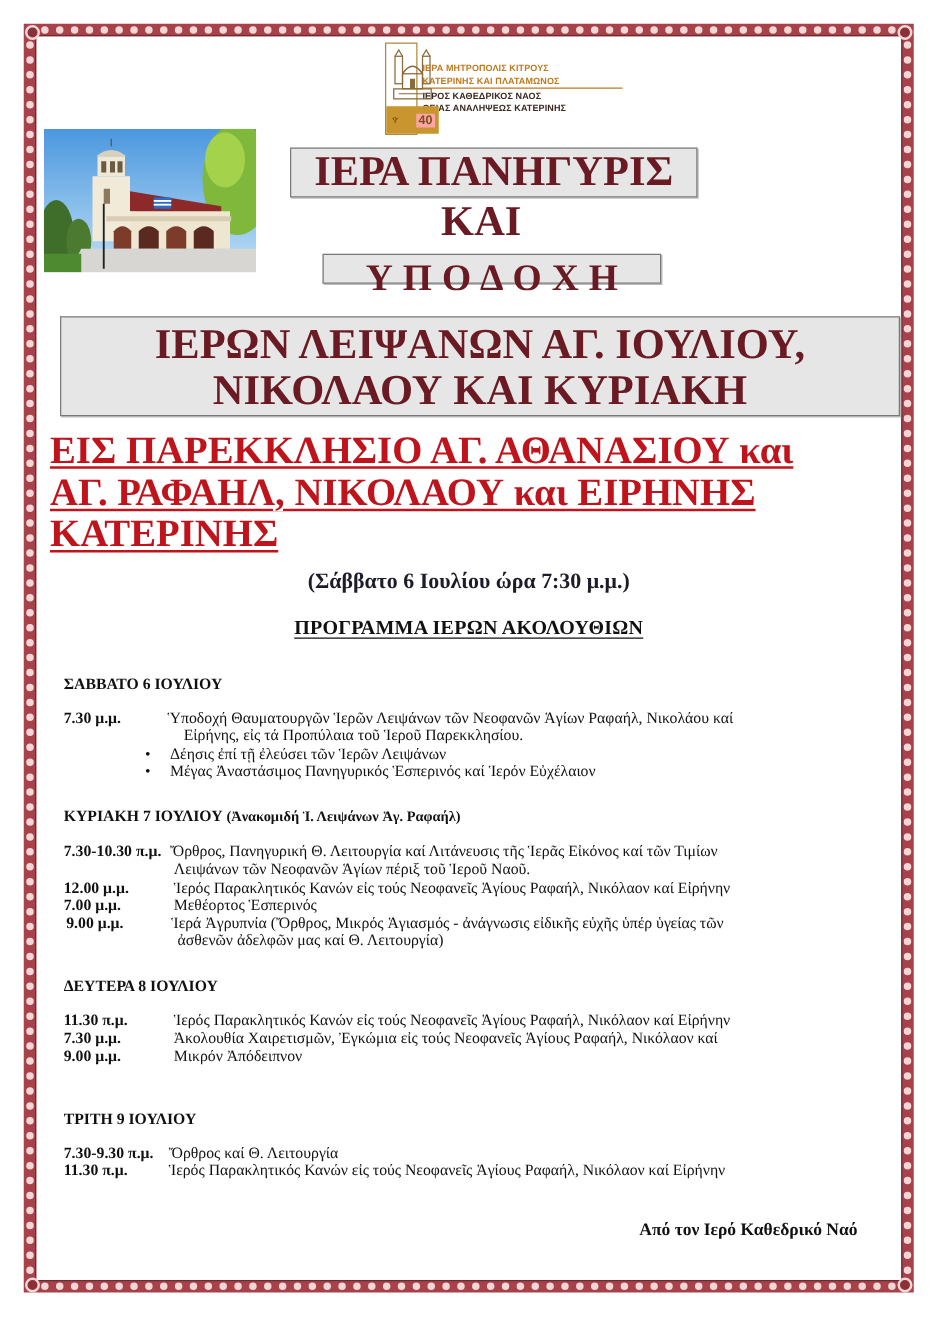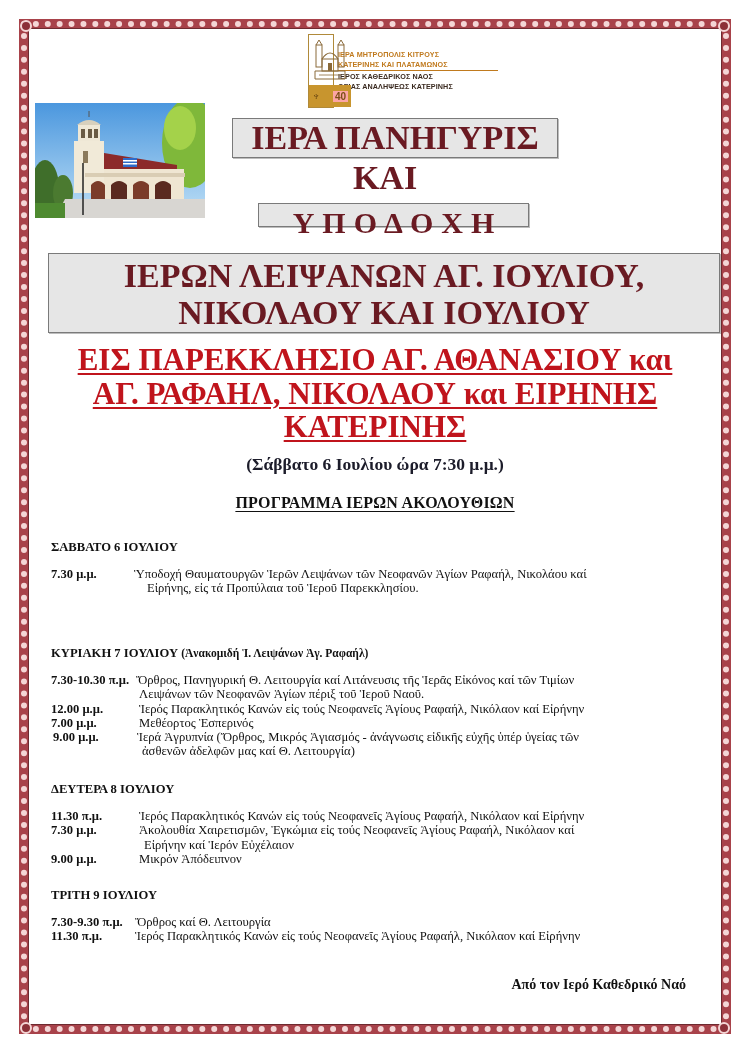--- a/index.html
+++ b/index.html
@@ -54,21 +54,21 @@
     font-family: "Liberation Serif", serif;
     margin-left: 10px;
   }
   .box1 { left: 222px; top: 118px; width: 326px; height: 40px; font-size: 34px; line-height: 38px; }
   .kai { position: absolute; left: 222px; top: 160px; width: 326px; text-align: center; color: #6a1a22; font-weight: bold; font-size: 34px; line-height: 36px; }
   .box2 { left: 248px; top: 203px; width: 271px; height: 24px; font-size: 30px; line-height: 38px; letter-spacing: 8px; padding-left: 8px; }
   .box3 { left: 38px; top: 253px; width: 672px; height: 80px; font-size: 34px; line-height: 37px; padding-top: 3px; }
 
   
   .red-head {
-    position: absolute; left: 40px; top: 343px; width: 670px; text-align: center;
+    position: absolute; left: 40px; top: 343px; width: 670px; text-align: left;
     color: #c0141c; font-weight: bold; font-size: 31px; line-height: 33.5px; text-decoration: underline; text-decoration-thickness: 2px; text-underline-offset: 3px;
   }
   .date-line { position: absolute; left: 40px; top: 454px; width: 670px; text-align: center; font-weight: bold; font-size: 17.5px; color: #1c1c2a; }
   .prog-head { position: absolute; left: 40px; top: 494px; width: 670px; text-align: center; font-weight: bold; font-size: 16px; text-decoration: underline; text-underline-offset: 3px; letter-spacing: 0.2px; }
 
   
   .day { position: absolute; left: 51px; width: 640px; font-size: 12.6px; line-height: 14.2px; }
   .day-title { font-weight: bold; font-size: 12.6px; margin-bottom: 13px; }
   .day-title .note { font-size: 11.5px; }
   .row { display: flex; }
@@ -159,40 +159,44 @@
     <rect x="0" y="100" width="30" height="15" fill="#4e8a30"></rect>
     <line x1="48" y1="60" x2="48" y2="112" stroke="#222" stroke-width="1.5"></line>
   </svg>
 </div>
 
 <div class="tbox box1">ΙΕΡΑ ΠΑΝΗΓΥΡΙΣ</div>
 <div class="kai">ΚΑΙ</div>
 <div class="tbox box2">ΥΠΟΔΟΧΗ</div>
 <div class="tbox box3">
   <div>ΙΕΡΩΝ ΛΕΙΨΑΝΩΝ ΑΓ. ΙΟΥΛΙΟΥ,</div>
-  <div>ΝΙΚΟΛΑΟΥ ΚΑΙ ΙΟΥΛΙΟΥ</div>
+  <div>ΝΙΚΟΛΑΟΥ ΚΑΙ ΚΥΡΙΑΚΗ</div>
 </div>
 
 <div class="red-head">
   <div>ΕΙΣ ΠΑΡΕΚΚΛΗΣΙΟ ΑΓ. ΑΘΑΝΑΣΙΟΥ και</div>
   <div>ΑΓ. ΡΑΦΑΗΛ, ΝΙΚΟΛΑΟΥ και ΕΙΡΗΝΗΣ</div>
   <div>ΚΑΤΕΡΙΝΗΣ</div>
 </div>
 <div class="date-line">(Σάββατο 6 Ιουλίου ώρα 7:30 μ.μ.)</div>
 <div class="prog-head">ΠΡΟΓΡΑΜΜΑ ΙΕΡΩΝ ΑΚΟΛΟΥΘΙΩΝ</div>
 
 <div class="day" style="top:540px;">
   <div class="day-title">ΣΑΒΒΑΤΟ 6 ΙΟΥΛΙΟΥ</div>
   <div class="row">
     <span class="time" style="width:83px;">7.30 μ.μ.</span>
     <div class="desc">
       <div>Ὑποδοχή Θαυματουργῶν Ἱερῶν Λειψάνων τῶν Νεοφανῶν Ἁγίων Ραφαήλ, Νικολάου καί</div>
       <div style="padding-left:13px;">Εἰρήνης, εἰς τά Προπύλαια τοῦ Ἱεροῦ Παρεκκλησίου.</div>
     </div>
   </div>
+  <ul class="bullets">
+    <li>Δέησις ἐπί τῇ ἐλεύσει τῶν Ἱερῶν Λειψάνων</li>
+    <li>Μέγας Ἀναστάσιμος Πανηγυρικός Ἑσπερινός καί Ἱερόν Εὐχέλαιον</li>
+  </ul>
 </div>
 
 <div class="day" style="top:646px;">
   <div class="day-title">
     <span>ΚΥΡΙΑΚΗ 7 ΙΟΥΛΙΟΥ</span>
     <span class="note">(Ἀνακομιδή Ἱ. Λειψάνων Ἁγ. Ραφαήλ)</span>
   </div>
   <div class="row">
     <span class="time" style="width:85px;">7.30-10.30 π.μ.</span>
     <div class="desc">
@@ -220,21 +224,20 @@
 <div class="day" style="top:782px;">
   <div class="day-title">ΔΕΥΤΕΡΑ 8 ΙΟΥΛΙΟΥ</div>
   <div class="row">
     <span class="time" style="width:88px;">11.30 π.μ.</span>
     <div class="desc">Ἱερός Παρακλητικός Κανών εἰς τούς Νεοφανεῖς Ἁγίους Ραφαήλ, Νικόλαον καί Εἰρήνην</div>
   </div>
   <div class="row">
     <span class="time" style="width:88px;">7.30 μ.μ.</span>
     <div class="desc">
       <div>Ἀκολουθία Χαιρετισμῶν, Ἐγκώμια εἰς τούς Νεοφανεῖς Ἁγίους Ραφαήλ, Νικόλαον καί</div>
-      <div style="padding-left:5px;">Εἰρήνην καί Ἱερόν Εὐχέλαιον</div>
     </div>
   </div>
   <div class="row">
     <span class="time" style="width:88px;">9.00 μ.μ.</span>
     <div class="desc">Μικρόν Ἀπόδειπνον</div>
   </div>
 </div>
 
 <div class="day" style="top:888px;">
   <div class="day-title">ΤΡΙΤΗ 9 ΙΟΥΛΙΟΥ</div>

